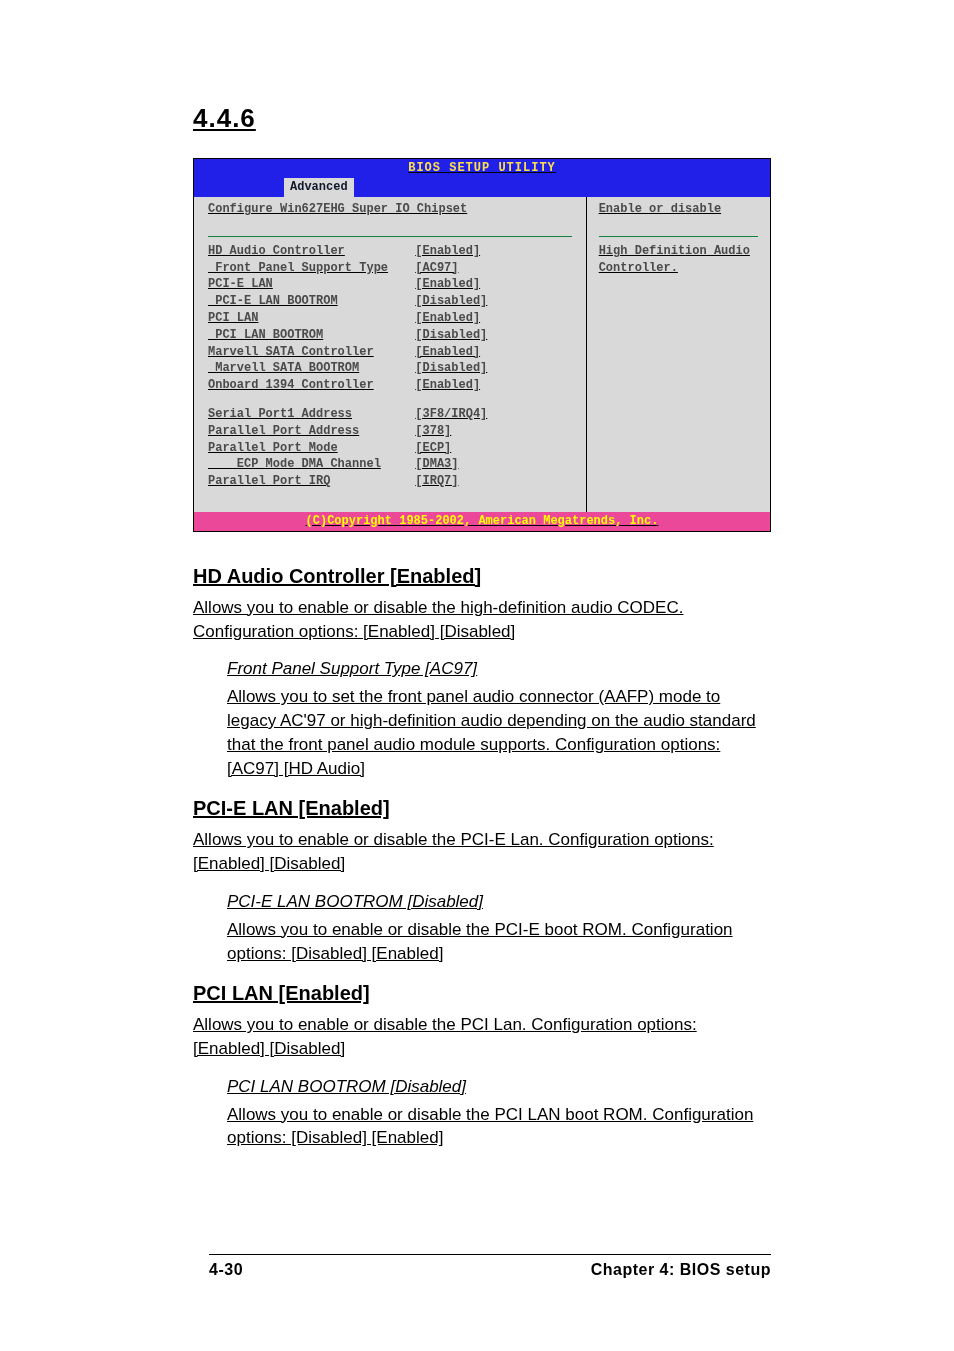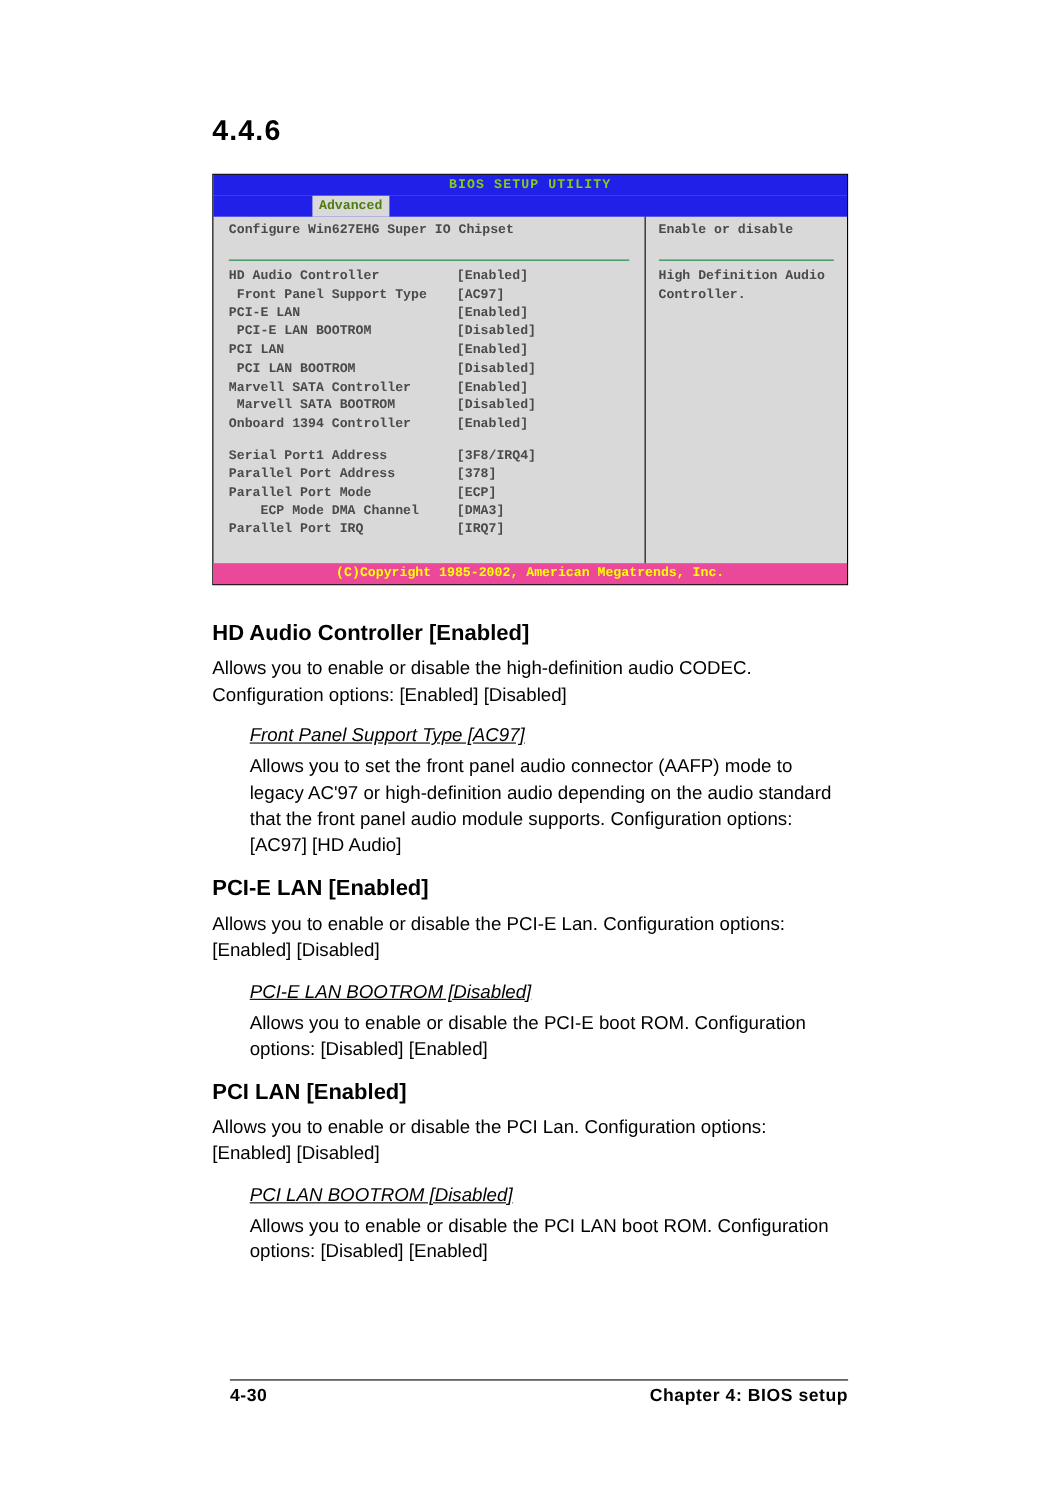--- a/index.html
+++ b/index.html
@@ -9,20 +9,21 @@
   color: #000;
   font-size: 16px;
   line-height: 1.4;
 }
 .page {
   width: 828px;
   min-height: 1351px;
   margin: 0 auto;
   padding: 100px 120px 60px 130px;
   position: relative;
+  text-decoration: underline;
 }
 .section-number {
   font-size: 26px;
   font-weight: bold;
   letter-spacing: 1px;
 }
 .section-title {
   font-size: 26px;
   font-weight: bold;
 }
@@ -38,34 +39,34 @@
   border: 1px solid #000;
   background: #d9d9d9;
   font-family: "Courier New", monospace;
   font-size: 12px;
   font-weight: bold;
   color: #4a4a4a;
   margin-bottom: 30px;
 }
 .bios-titlebar {
   background: #2020e8;
-  color: #84cc16;
+  color: #fde047;
   text-align: center;
   padding: 1px 0;
   font-weight: bold;
   letter-spacing: 1px;
 }
 .bios-tabs {
   background: #2020e8;
   padding: 0 0 0 90px;
 }
 .bios-tab {
   display: inline-block;
   background: #d9d9d9;
-  color: #4d7c0f;
+  color: #0f172a;
   padding: 1px 6px;
   font-weight: bold;
 }
 .bios-left {
   width: 68%;
   padding: 4px 14px 10px 14px;
 }
 .bios-right {
   width: 32%;
   padding: 4px 12px 10px 12px;

